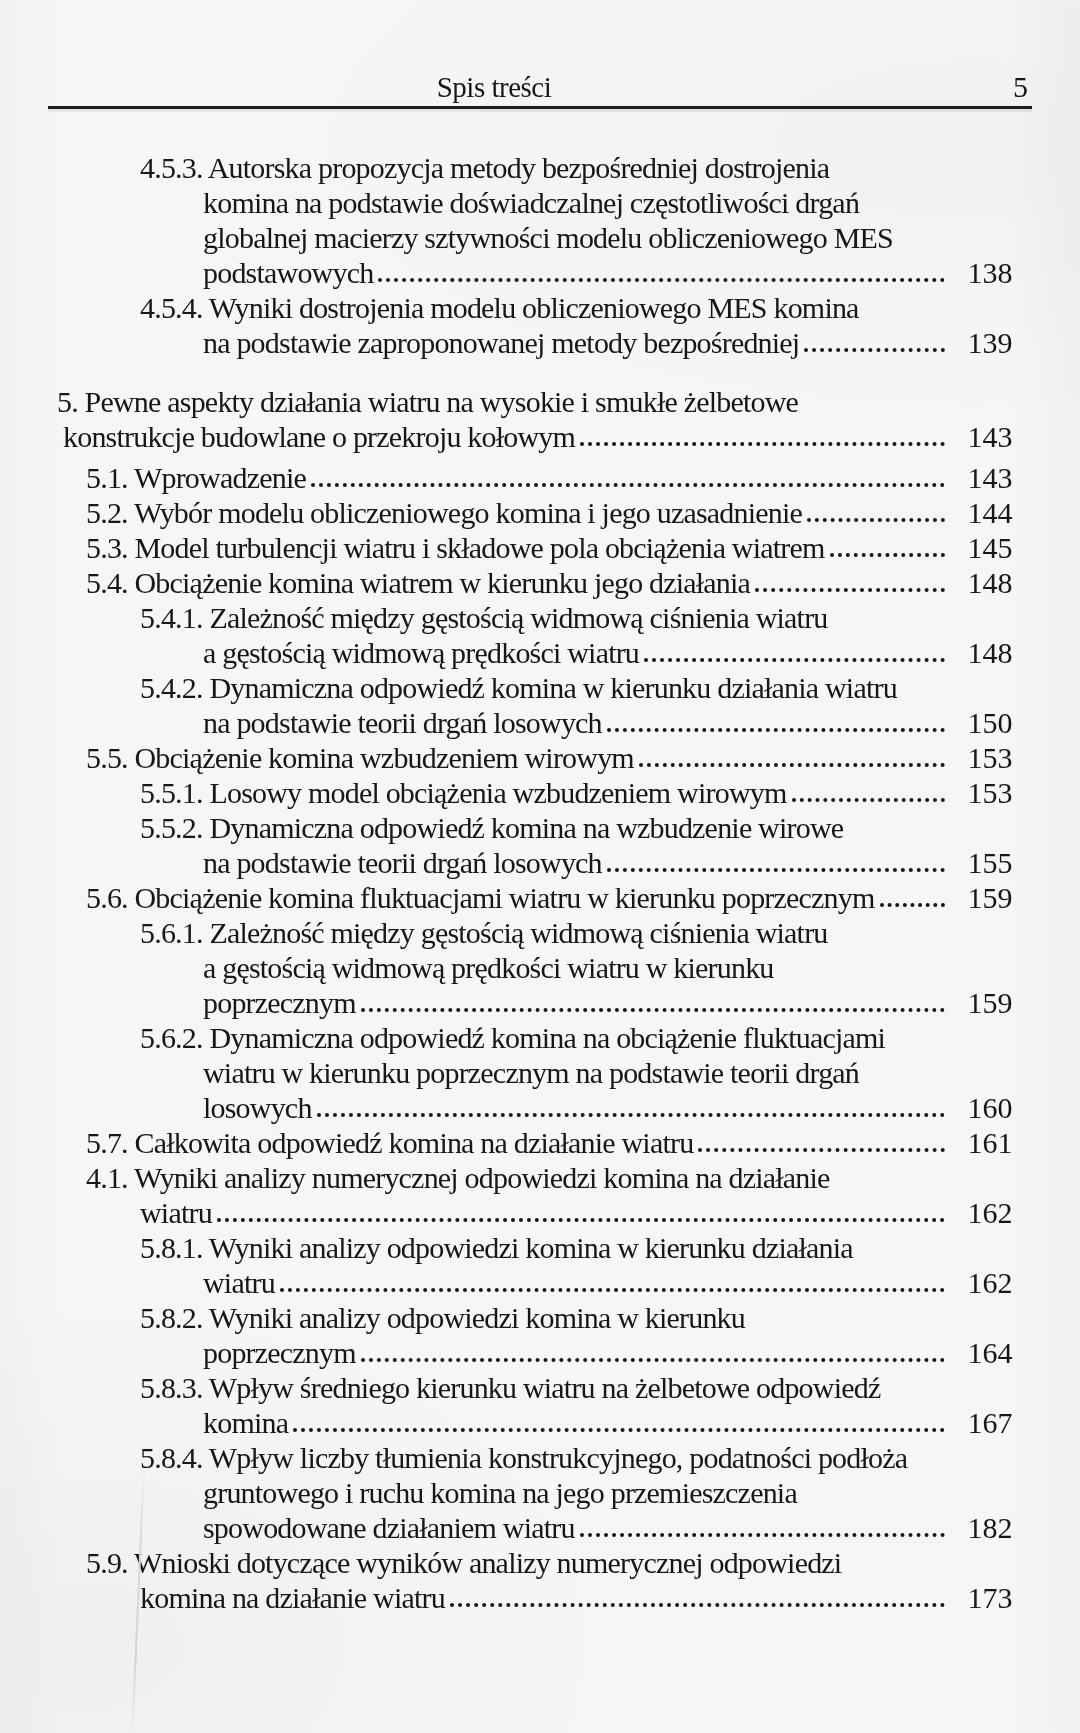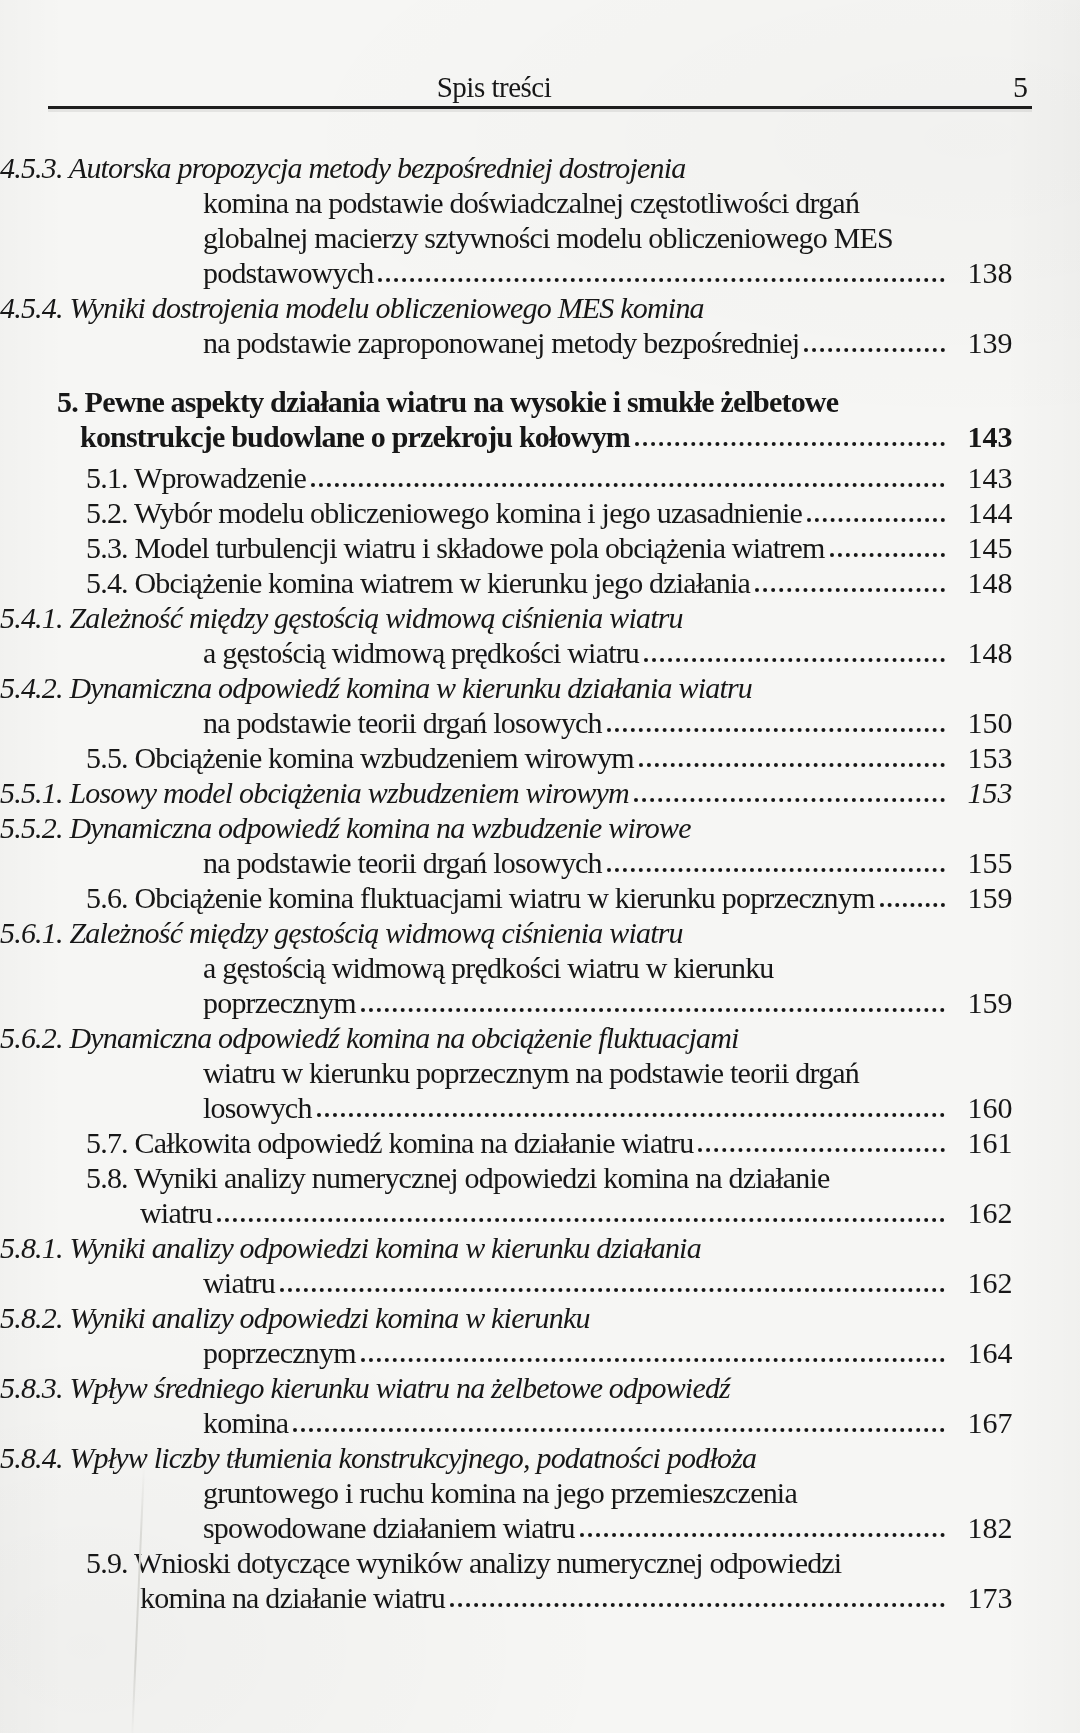--- a/index.html
+++ b/index.html
@@ -54,28 +54,28 @@
     font-size:30px;line-height:35px;
     letter-spacing:-0.8px;
   }
   .txt{white-space:pre;flex:0 0 auto;}
   .dots{
     flex:1 1 auto;min-width:0;
     border-bottom:4px dotted var(--ink);
     margin:0 10px 8px 5px;
   }
   .pg{flex:0 0 70px;text-align:center;letter-spacing:0;}
-  .bold{font-weight:bold;}
+  .bold{font-weight:normal;}
   .gap-lg{margin-top:24px;}
   .gap-sm{margin-top:6px;}
   .in-ch{padding-left:57px;}
-  .in-chc{padding-left:80px;}
+  .in-chc{padding-left:63px;}
   .in-sec{padding-left:86px;}
   .in-secc{padding-left:140px;}
-  .in-sub{font-style:italic;}
+  .in-sub{padding-left:140px;}
   .in-subc{padding-left:203px;}
   .crease{
     position:absolute;left:137px;top:1465px;
     width:2px;height:275px;
     background:linear-gradient(180deg, transparent, #dadad6 25%, #d3d3cf 70%, transparent);
     transform:rotate(2.5deg);
     pointer-events:none;
   }
 </style>
 </head>
@@ -210,21 +210,21 @@
     <span class="txt">losowych</span>
     <span class="dots"></span>
     <span class="pg">160</span>
   </div>
       <div class="row in-sec">
     <span class="txt">5.7. Całkowita odpowiedź komina na działanie wiatru</span>
     <span class="dots"></span>
     <span class="pg">161</span>
   </div>
       <div class="row in-sec">
-    <span class="txt">5.8. Wyniki analizy numerycznej odpowiedzi komina na działanie</span>
+    <span class="txt">4.1. Wyniki analizy numerycznej odpowiedzi komina na działanie</span>
 
   </div>
       <div class="row in-secc">
     <span class="txt">wiatru</span>
     <span class="dots"></span>
     <span class="pg">162</span>
   </div>
       <div class="row in-sub">
     <span class="txt">5.8.1. Wyniki analizy odpowiedzi komina w kierunku działania</span>
 

